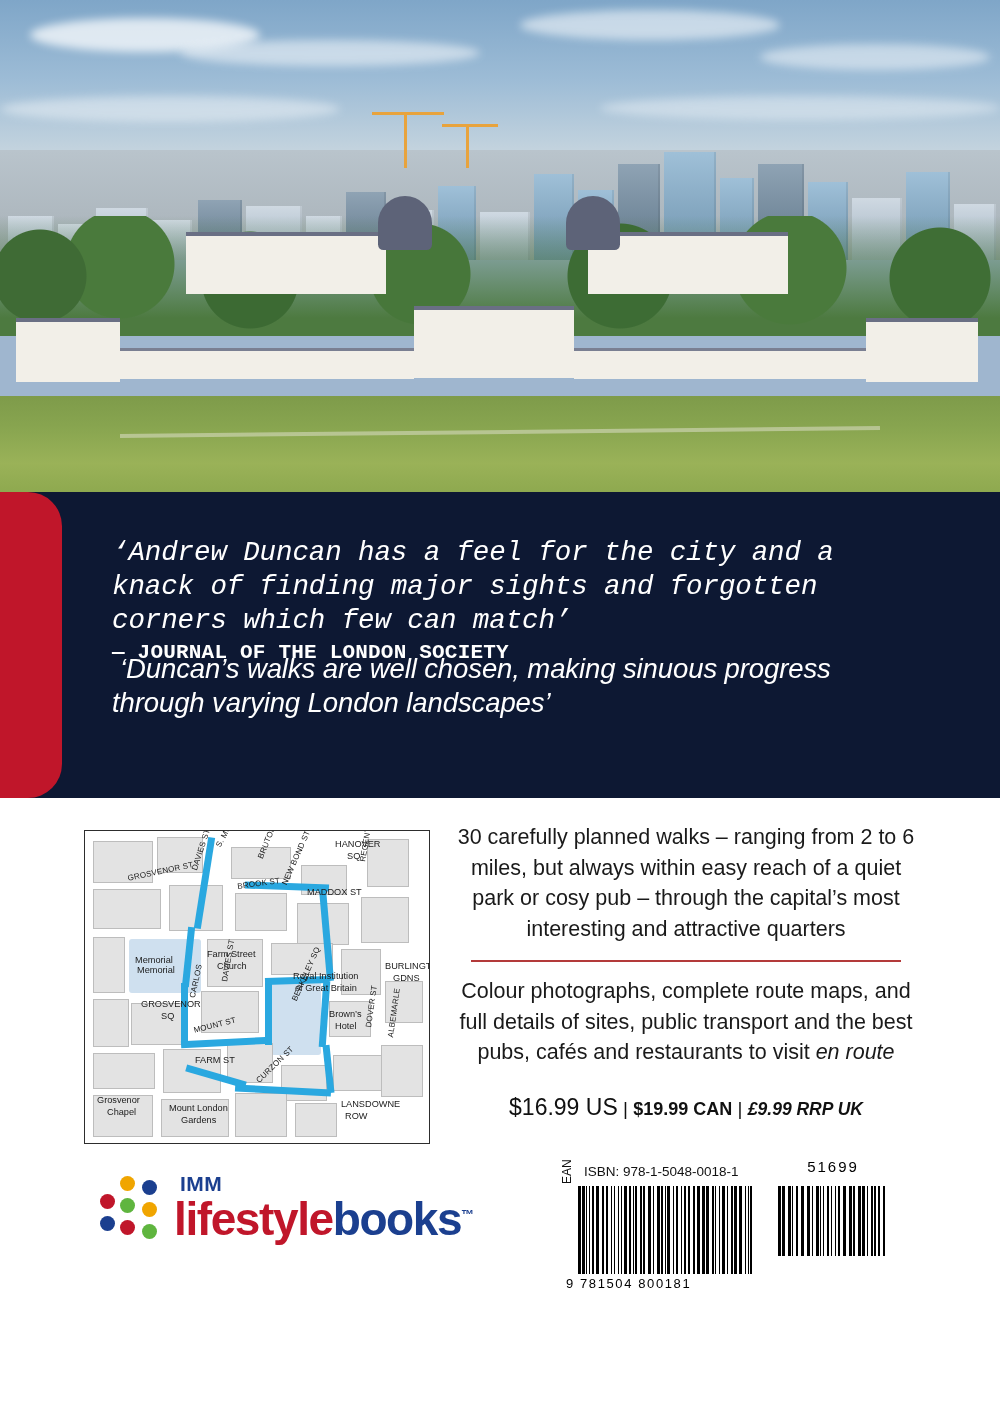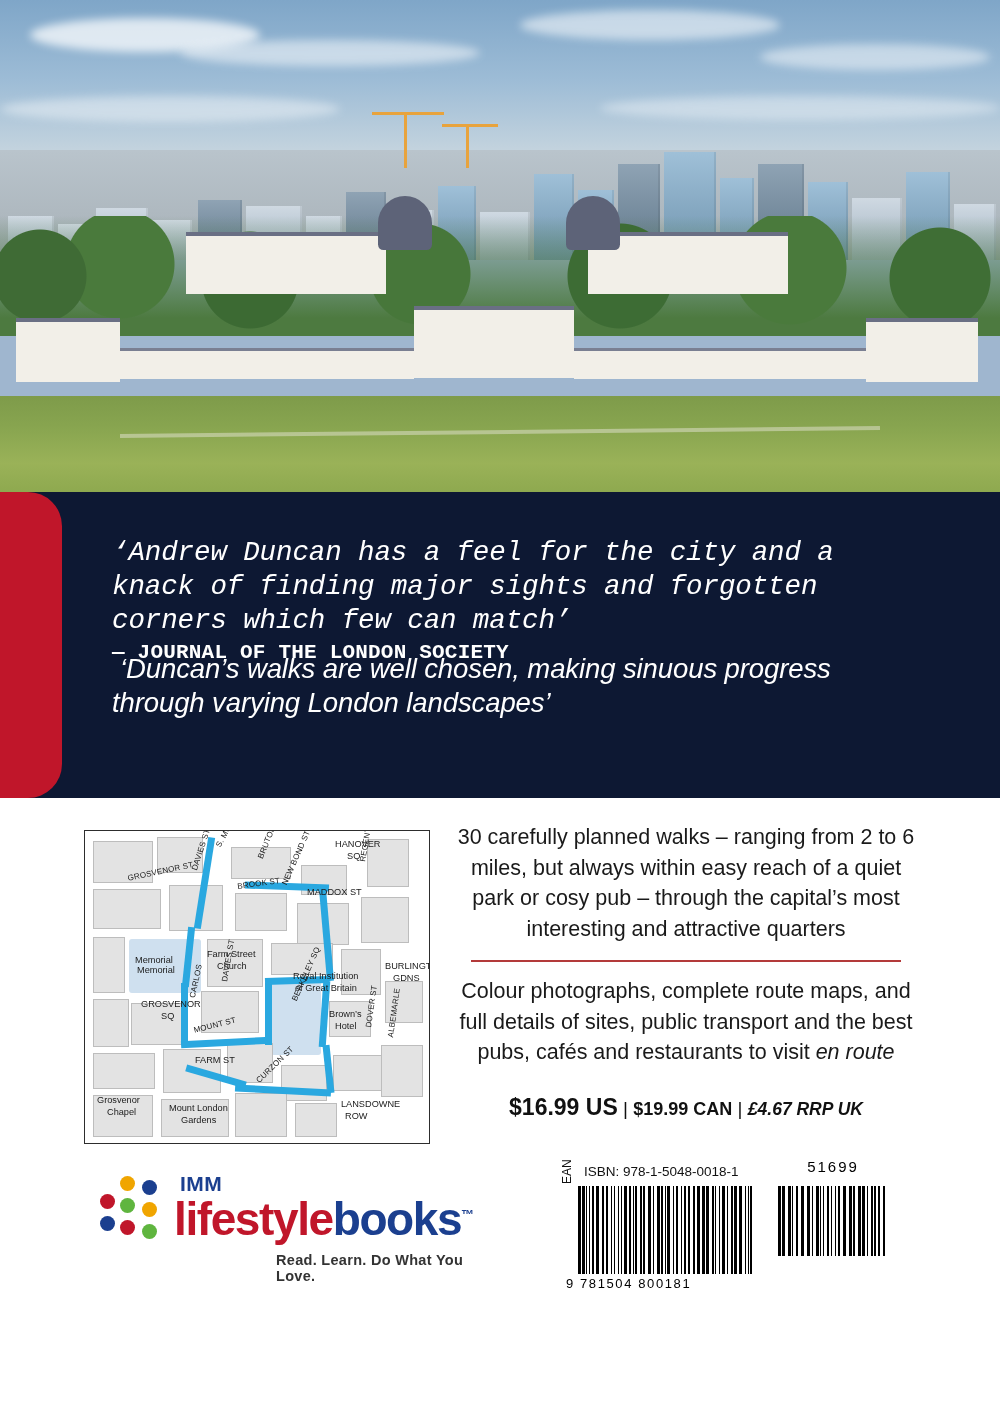--- a/index.html
+++ b/index.html
@@ -189,21 +189,21 @@
   .blurb2 {
     font-size: 21.5px;
     line-height: 1.42;
     color: #1a1a1a;
   }
   .prices {
     margin-top: 26px;
     font-size: 19px;
     color: #111;
   }
-  .prices .us { font-size: 23px; font-weight: 700; }
+  .prices .us { font-size: 23px; font-weight: 400; }
   .prices .sep { color:#111; }
   .prices .can { font-size: 18px; font-weight: 700; }
   .prices .uk  { font-size: 17.5px; font-weight: 700; font-style: italic;}
 
   
   .logo {
     position: absolute;
     left: 100px; top: 368px;
     width: 400px; height: 120px;
   }
@@ -430,40 +430,39 @@
       </div>
   </div>
 
   <div class="rtext">
     <div class="blurb1">30 carefully planned walks – ranging from 2 to 6 miles, but always within easy reach of a quiet park or cosy pub – through the capital’s most interesting and attractive quarters</div>
     <div class="rule"></div>
     <div class="blurb2">
       <span>Colour photographs, complete route maps, and full details of sites, public transport and the best pubs, cafés and restaurants to visit </span><em>en route</em>
     </div>
     <div class="prices">
-      <span class="us">$16.99 US</span><span class="sep"> | </span><span class="can">$19.99 CAN</span><span class="sep"> | </span><span class="uk">£4.67 RRP UK</span>
+      <span class="us">$16.99 US</span><span class="sep"> | </span><span class="can">$19.99 CAN</span><span class="sep"> | </span><span class="uk">£9.99 RRP UK</span>
     </div>
   </div>
 
   <div class="logo">
     <div class="dots">
       <div class="dot" style="left:0px;  top:20px; background:#c0162a;"></div>
       <div class="dot" style="left:0px;  top:42px; background:#1b3f8f;"></div>
       <div class="dot" style="left:20px; top:2px;  background:#f0a500;"></div>
       <div class="dot" style="left:20px; top:24px; background:#5fb53f;"></div>
       <div class="dot" style="left:20px; top:46px; background:#c0162a;"></div>
       <div class="dot" style="left:42px; top:6px;  background:#1b3f8f;"></div>
       <div class="dot" style="left:42px; top:28px; background:#f0a500;"></div>
       <div class="dot" style="left:42px; top:50px; background:#5fb53f;"></div>
     </div>
     <div class="imm">IMM</div>
     <div class="lsb">
       <span class="life">lifestyle</span><span class="books">books</span><span class="tm">™</span>
     </div>
-    <div class="tagline">Read.  Learn.  Do What You Love.</div>
   </div>
 
   <div class="isbn">ISBN: 978-1-5048-0018-1</div>
   <div class="ean-lbl">EAN</div>
   <div class="bc-main" id="barcode-main">
       <div class="bar" style="left: 0px; width: 3px;"></div>
       <div class="bar" style="left: 4px; width: 3px;"></div>
       <div class="bar" style="left: 8px; width: 1px;"></div>
       <div class="bar" style="left: 11px; width: 1px;"></div>
       <div class="bar" style="left: 14px; width: 2px;"></div>

